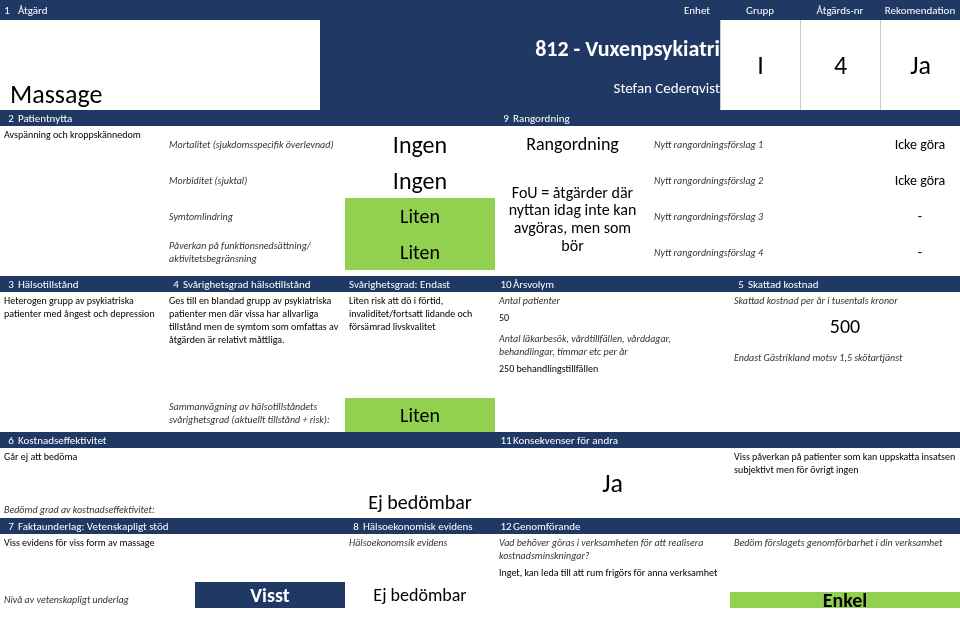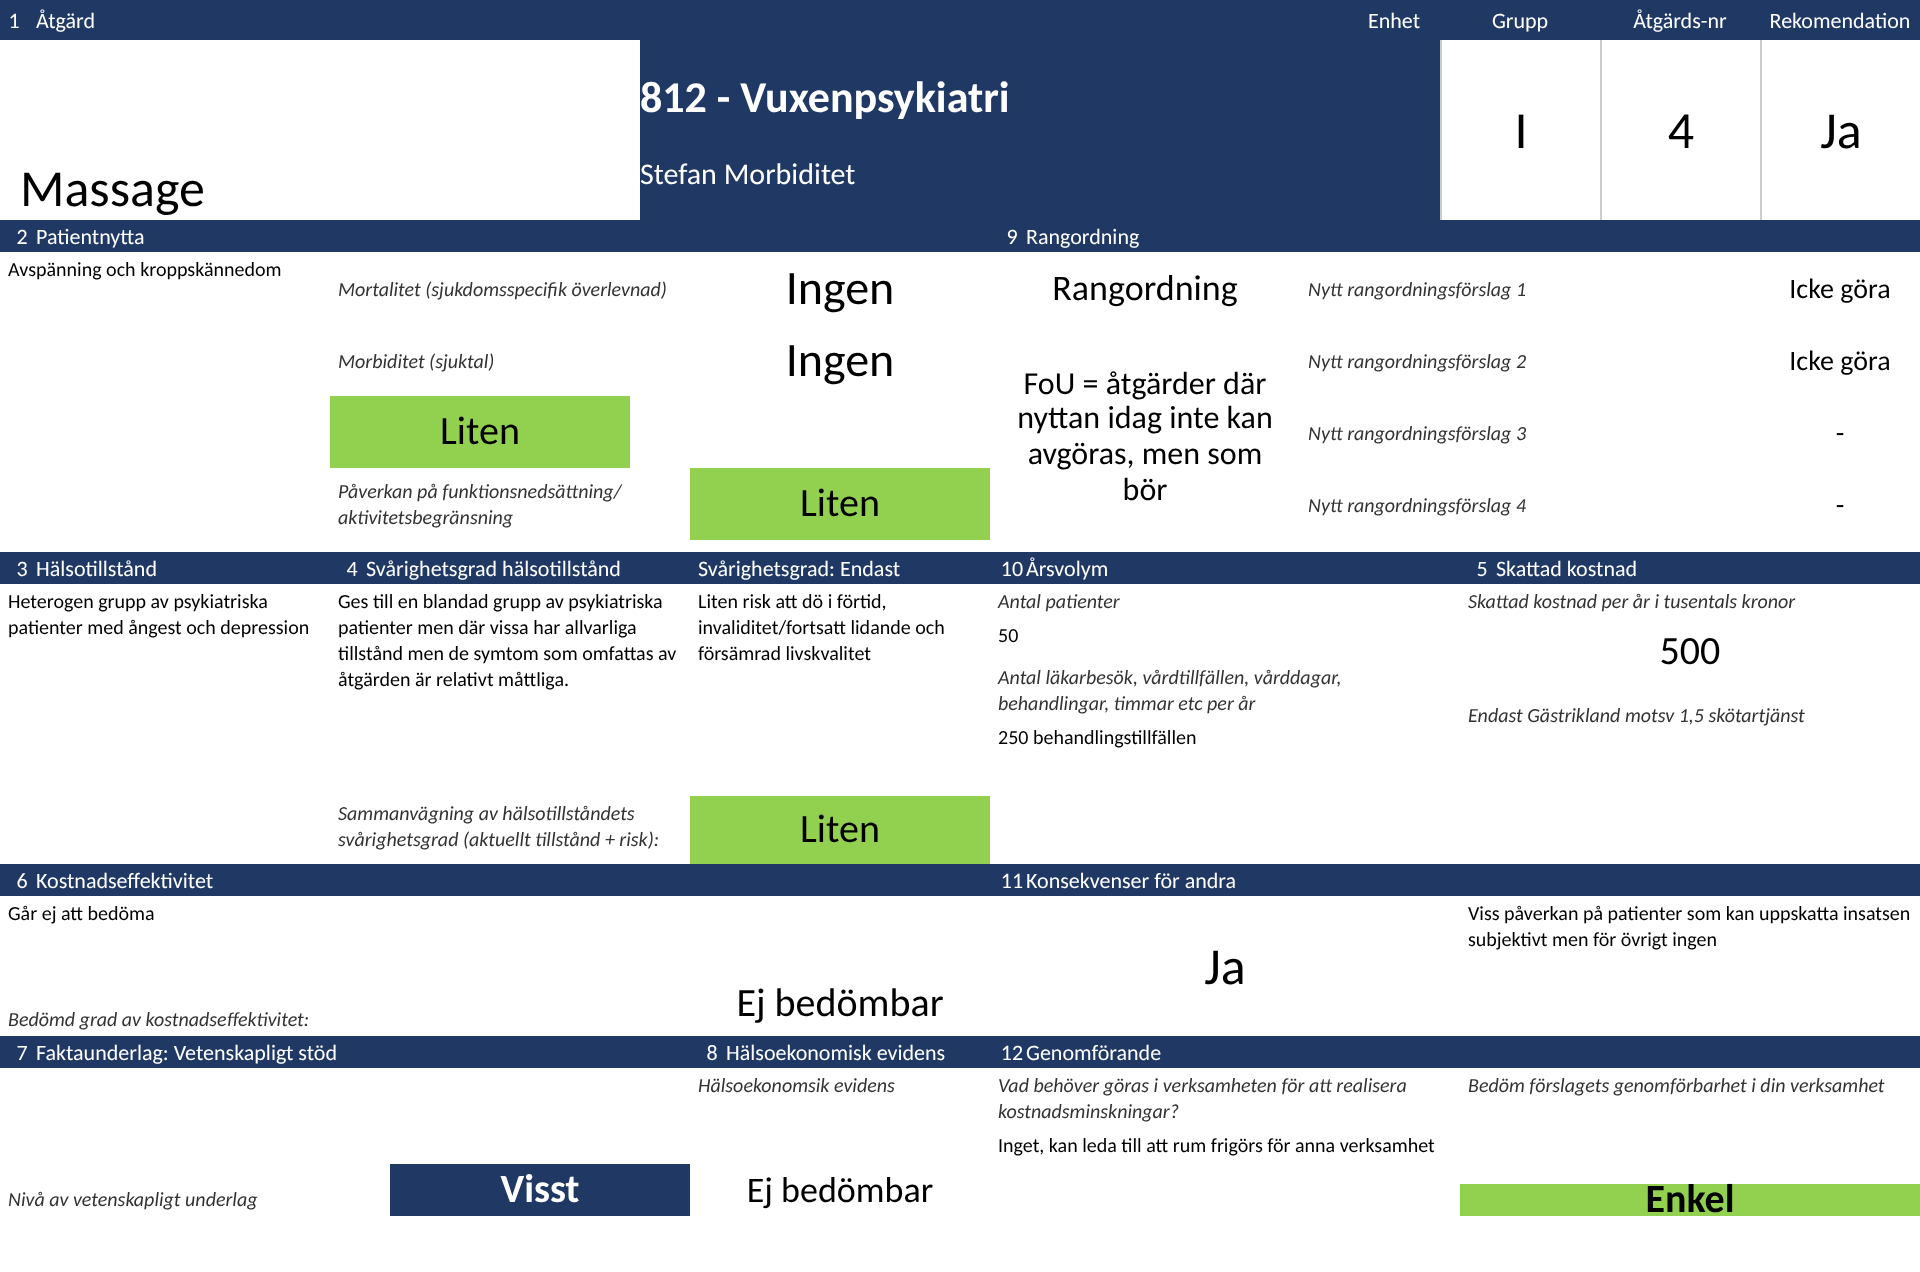--- a/index.html
+++ b/index.html
@@ -32,21 +32,21 @@
     font-size: 26px;
     font-weight: 400;
   }
   .topband .mid {
     flex: 1;
     background: #1f3864;
     color: #fff;
     display: flex;
     flex-direction: column;
     justify-content: space-around;
-    align-items: flex-start;
+    align-items: flex-end;
   }
   .topband .mid .t1 { font-size: 22px; font-weight: 600; padding-top: 6px;}
   .topband .mid .t2 { font-size: 15px; padding-bottom: 4px;}
   .topband .slot {
     width: 80px;
     display: flex;
     align-items: center;
     justify-content: center;
     font-size: 26px;
     border-left: 1px solid #ccc;
@@ -88,21 +88,21 @@
   <span style="flex:1;text-align:right;padding-right:10px">Enhet</span>
   <span style="width:80px;text-align:center">Grupp</span>
   <span style="width:80px;text-align:center">Åtgärds-nr</span>
   <span style="width:80px;text-align:center">Rekomendation</span>
 </div>
 
 <div class="topband">
   <div class="left">Massage</div>
   <div class="mid">
     <div class="t1">812 - Vuxenpsykiatri</div>
-    <div class="t2">Stefan Morbiditet</div>
+    <div class="t2">Stefan Cederqvist</div>
   </div>
   <div class="slot">I</div>
   <div class="slot">4</div>
   <div class="slot">Ja</div>
 </div>
 
 <div class="row">
   <div class="section-hdr" style="width:495px">
     <span class="col-num">2</span>
     <span>Patientnytta</span>
@@ -122,20 +122,21 @@
   <div style="width:330px;display:flex;flex-direction:column">
     <div class="row" style="height:36px">
       <div class="cell italic" style="width:180px;display:flex;align-items:center">Mortalitet (sjukdomsspecifik överlevnad)</div>
       <div class="bigcenter" style="width:150px">Ingen</div>
     </div>
     <div class="row" style="height:36px">
       <div class="cell italic" style="width:180px;display:flex;align-items:center">Morbiditet (sjuktal)</div>
       <div class="bigcenter" style="width:150px">Ingen</div>
     </div>
     <div class="row" style="height:36px">
+      <div class="cell italic" style="width:180px;display:flex;align-items:center">Symtomlindring</div>
       <div class="greenbox" style="width:150px">Liten</div>
     </div>
     <div class="row" style="height:36px">
       <div class="cell italic" style="width:180px;display:flex;align-items:center">Påverkan på funktionsnedsättning/ aktivitetsbegränsning</div>
       <div class="greenbox" style="width:150px">Liten</div>
     </div>
   </div>
 
   <div style="width:155px;display:flex;flex-direction:column">
     <div class="bigcenter" style="height:36px;font-size:18px">Rangordning</div>
@@ -234,20 +235,21 @@
     <span>Hälsoekonomisk evidens</span>
   </div>
   <div class="section-hdr" style="width:465px">
     <span class="col-num">12</span>
     <span>Genomförande</span>
   </div>
 </div>
 
 <div class="row" style="height:74px">
   <div style="width:195px;display:flex;flex-direction:column">
+    <div class="cell">Viss evidens för viss form av massage</div>
     <div style="flex:1"></div>
     <div class="cell italic">Nivå av vetenskapligt underlag</div>
   </div>
   <div style="width:150px;display:flex;align-items:flex-end;justify-content:center">
     <div class="bluebox" style="width:100%;height:26px;font-size:20px;font-weight:600">Visst</div>
   </div>
   <div style="width:150px;display:flex;flex-direction:column">
     <div class="cell italic">Hälsoekonomsik evidens</div>
     <div style="flex:1"></div>
     <div class="bigcenter" style="height:26px;font-size:18px">Ej bedömbar</div>

